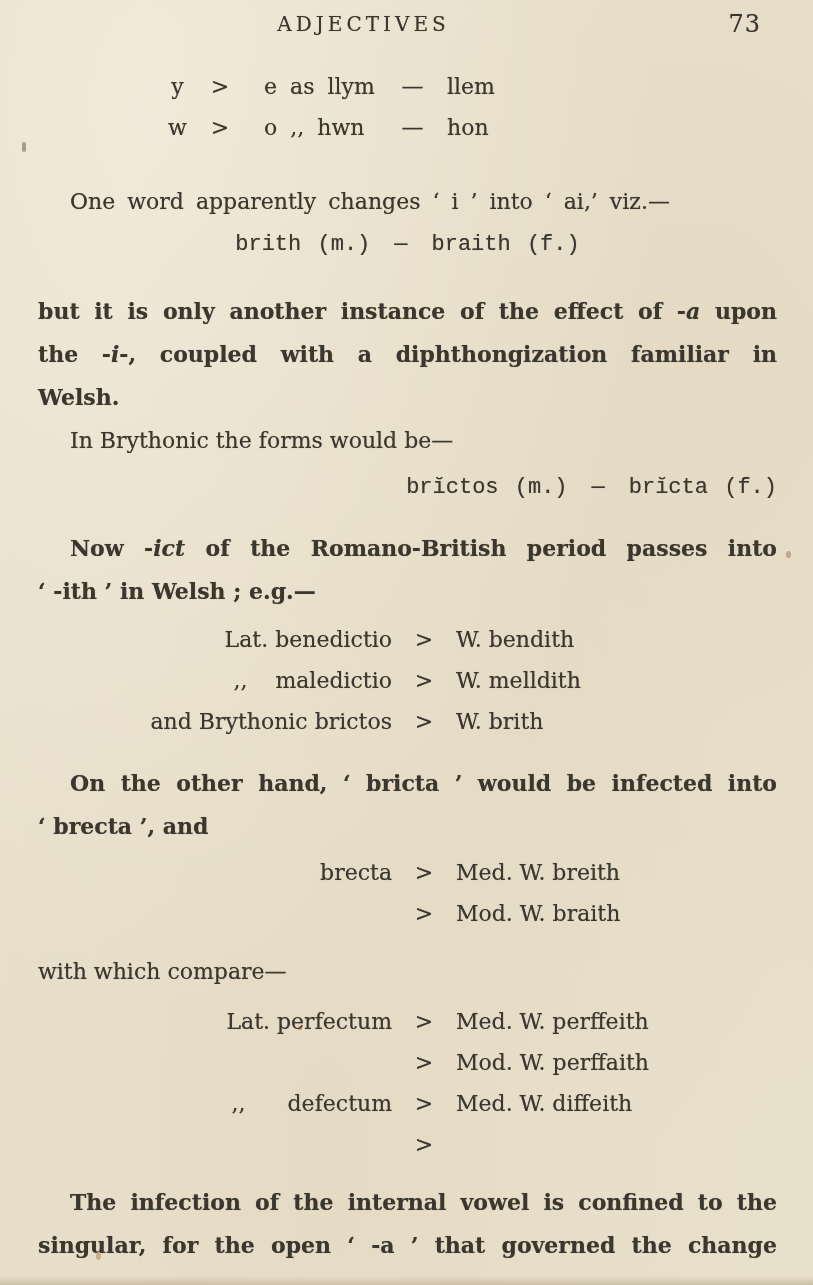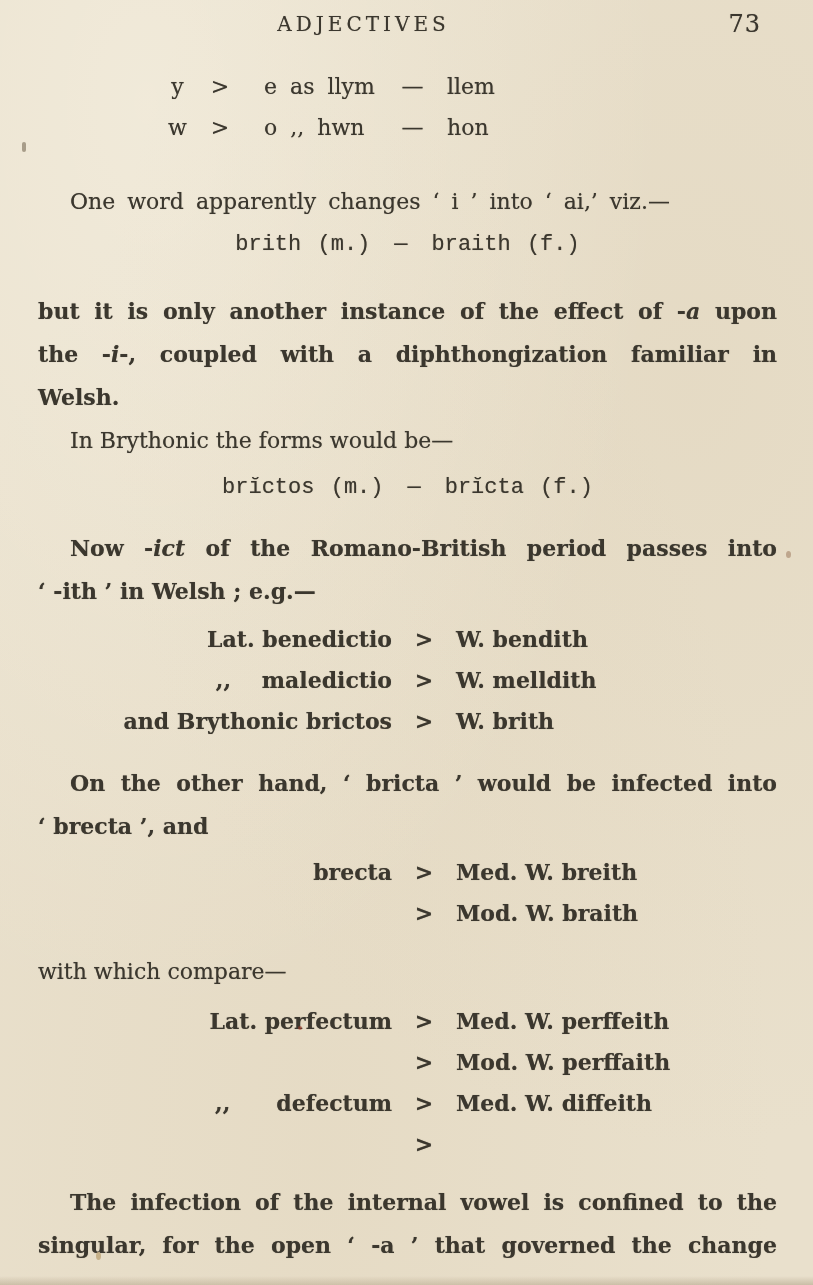--- a/index.html
+++ b/index.html
@@ -59,30 +59,29 @@
   .loose{word-spacing:5px;}
   i{font-style:italic;}
   
   .pair{line-height:43px;text-align:center;word-spacing:3px;font-family:Liberation Mono, monospace;}
   .pair .dash{display:inline-block;margin:0 24px;}
   
   .gt-table{
     margin-left:44px;
     display:grid;
     grid-template-columns:310px 64px 260px;
-    font-weight:bold;
   }
   .gt-table .cell{line-height:41px;}
   .gt-left{text-align:right;}
   .gt-rel{text-align:center;}
   .gt-right{text-align:left;}
   
   .m-p1{margin-top:32px;}
   .m-p2{margin-top:24px;}
-  .m-brictos{margin-top:4px;}
+  .m-brictos{margin-top:4px;text-align:right;}
   .m-now{margin-top:18px;}
   .m-t1{margin-top:6px;}
   .m-other{margin-top:20px;}
   .m-t2{margin-top:4px;}
   .m-cmp{margin-top:16px;}
   .m-t3{margin-top:8px;}
   .m-last{margin-top:16px;}
   
   .speck{position:absolute;border-radius:50%;}
   .speck-1{left:22px;top:142px;width:4px;height:10px;background:rgba(110,95,75,.55);border-radius:2px;}

